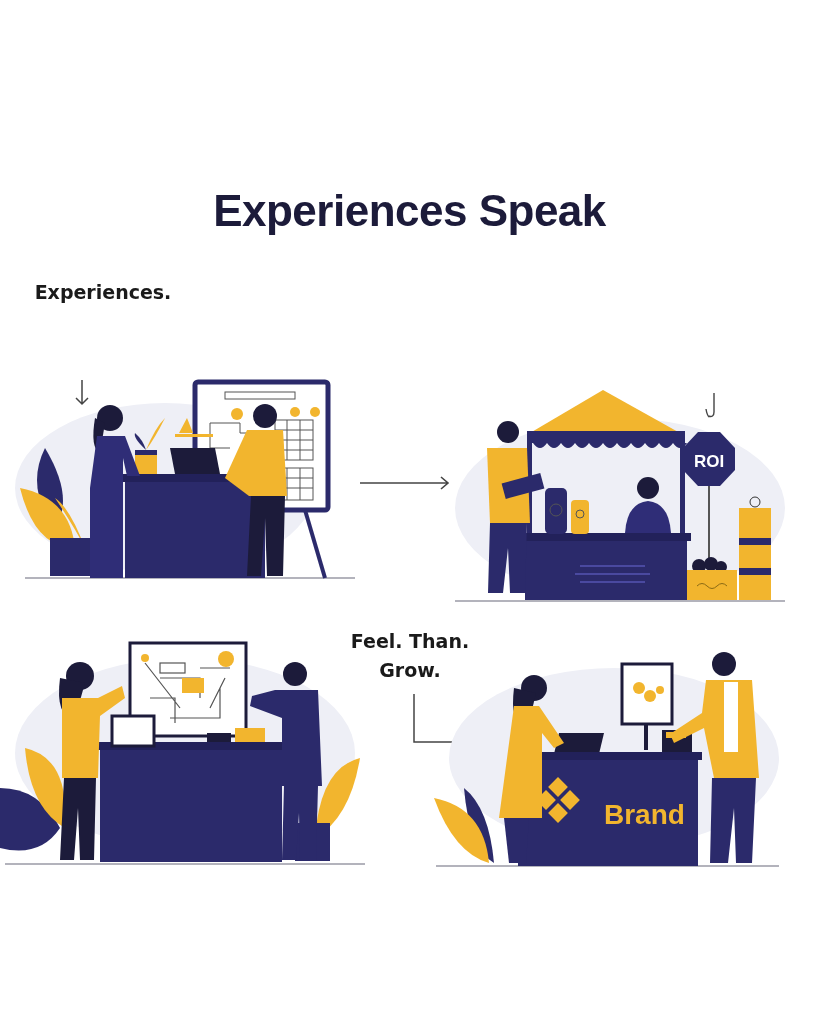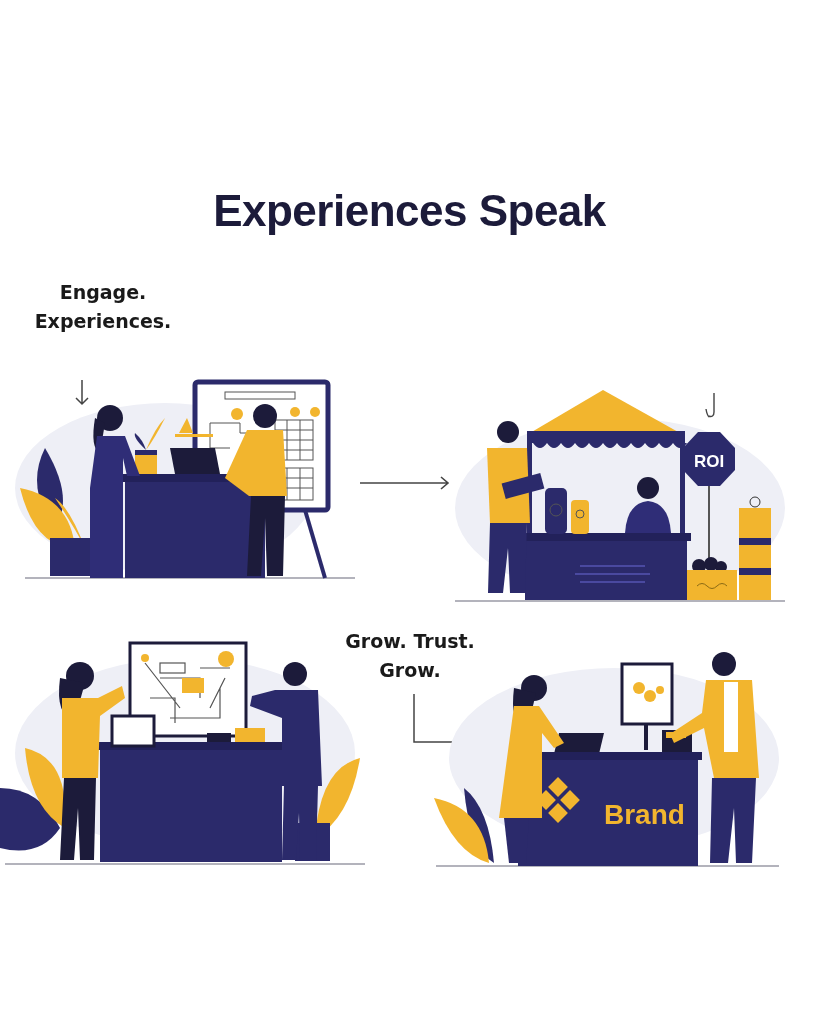--- a/index.html
+++ b/index.html
@@ -10,29 +10,28 @@
   svg{display:block;}
 </style>
 </head>
 <body>
 
 <div class="title">
   <div>Experiences Speak</div>
 </div>
 
 <div class="caption" style="left:18px;top:278px;width:170px;">
-  <div>Engage.</div>
   <div>Experiences.</div>
 </div>
 
 <div class="caption" style="left:612px;top:329px;width:200px;">
 </div>
 
 <div class="caption" style="left:330px;top:627px;width:160px;">
-  <div>Grow. Trust.</div>
+  <div>Feel. Than.</div>
   <div>Grow.</div>
 </div>
 
 <svg class="scene" style="left:70px;top:378px" width="24" height="30">
   <path d="M12 2 V26 M6 20 L12 26 L18 20" stroke="#444" stroke-width="1.5" fill="none"></path>
 </svg>
 <svg class="scene" style="left:356px;top:472px" width="100" height="22">
   <path d="M4 11 H92 M85 5 L92 11 L85 17" stroke="#444" stroke-width="1.6" fill="none"></path>
 </svg>
 <svg class="scene" style="left:700px;top:390px" width="24" height="32">

